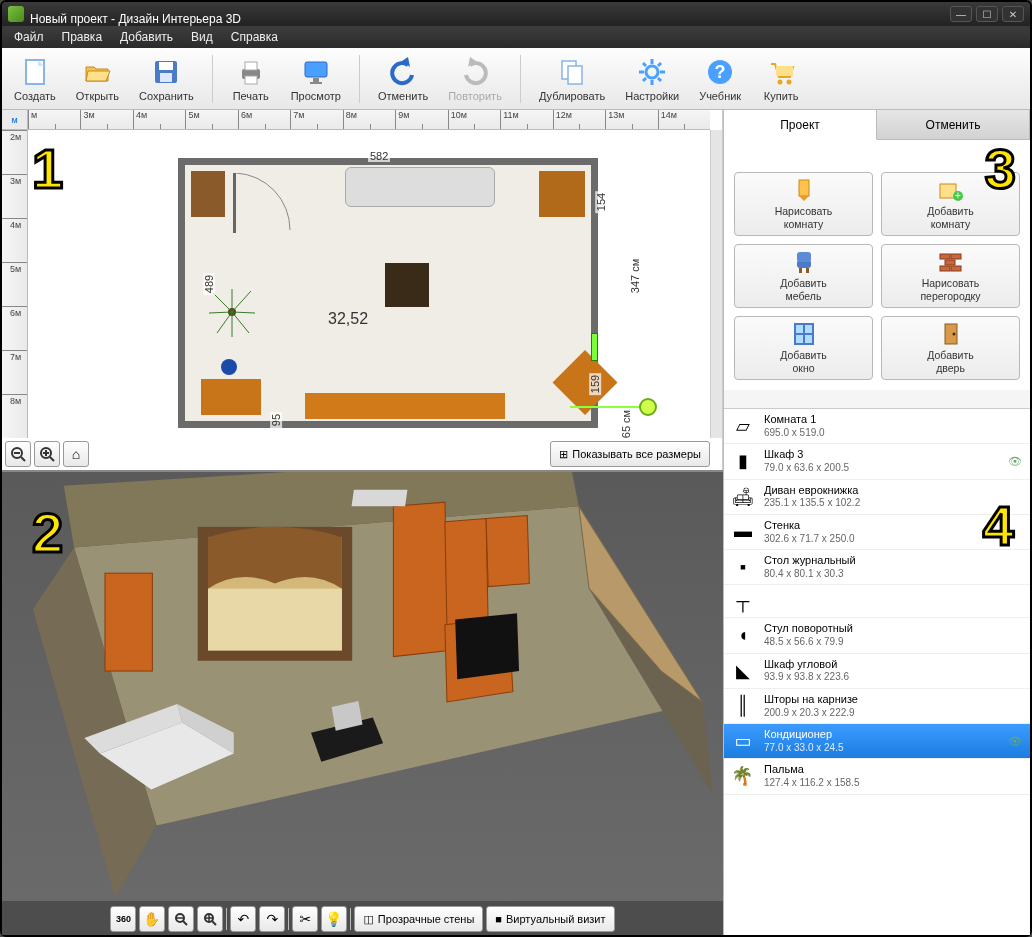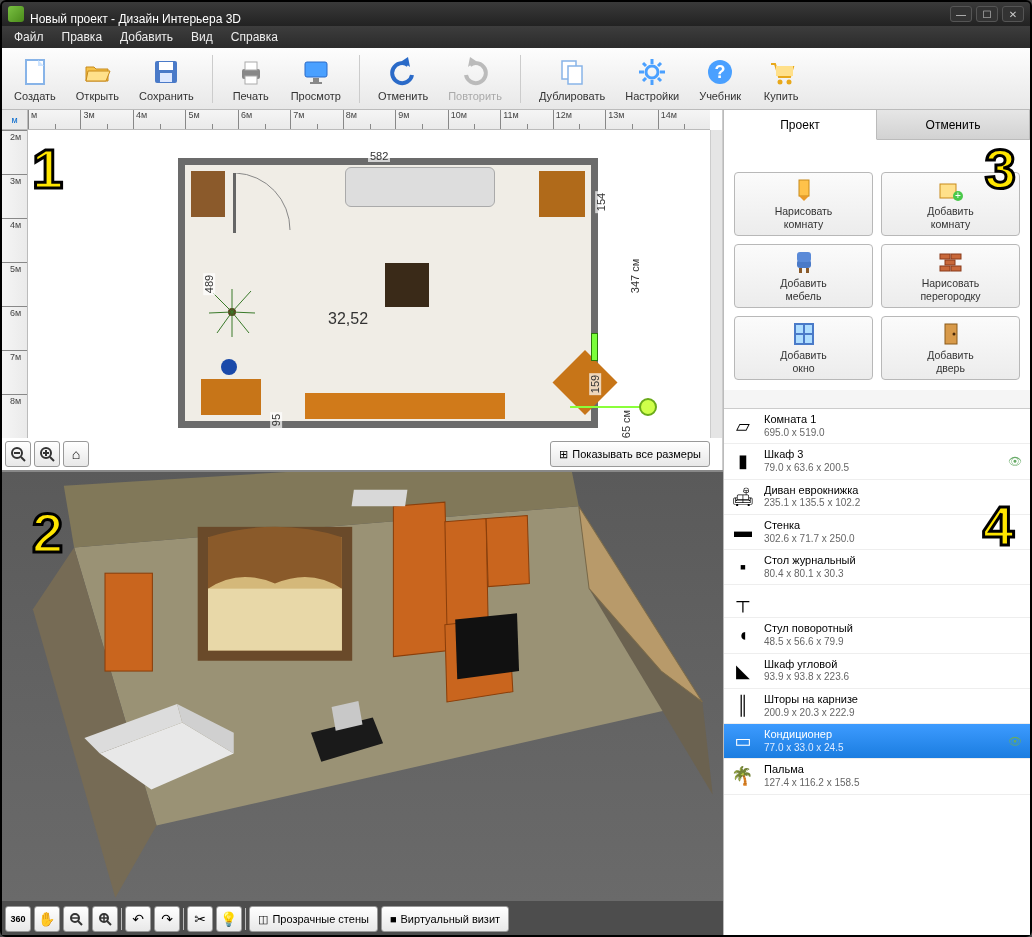--- a/index.html
+++ b/index.html
@@ -39,21 +39,21 @@
 .dim-label { position: absolute; font-size: 11px; color: #333; background: rgba(255,255,255,0.7); padding: 0 2px; }
 .area-label { position: absolute; left: 300px; top: 160px; font-size: 16px; color: #333; margin-top: 20px; }
 .furn { position: absolute; }
 
 .plan-ctrls { position: absolute; bottom: 3px; left: 3px; display: flex; gap: 3px; }
 .plan-ctrls .sq-btn, .ctrl-btn { width: 26px; height: 26px; border: 1px solid #999; border-radius: 3px; background: linear-gradient(#fff,#e8e8e8); display: flex; align-items: center; justify-content: center; cursor: pointer; font-size: 14px; }
 .sizes-btn { position: absolute; bottom: 3px; right: 12px; height: 26px; border: 1px solid #999; border-radius: 3px; background: linear-gradient(#fff,#e8e8e8); padding: 0 8px; display: flex; align-items: center; gap: 4px; cursor: pointer; font-size: 11px; }
 
 .view-3d { flex: 1; background: #4d4d4d; position: relative; border-top: 2px solid #888; }
 .view-3d-canvas { position: absolute; inset: 0 0 34px 0; background: linear-gradient(#5a5a5a 0%,#646464 60%,#6a6a6a 100%); overflow: hidden; }
-.view-3d-ctrls { position: absolute; bottom: 3px; left: 3px; right: 3px; display: flex; gap: 3px; align-items: center; }
+.view-3d-ctrls { position: absolute; bottom: 3px; left: 3px; right: 3px; display: flex; gap: 3px; align-items: center; justify-content: center; }
 .wide-btn { height: 26px; border: 1px solid #999; border-radius: 3px; background: linear-gradient(#fff,#e8e8e8); padding: 0 8px; display: flex; align-items: center; gap: 4px; cursor: pointer; font-size: 11px; }
 
 .right-col { width: 307px; background: #f5f5f5; display: flex; flex-direction: column; border-left: 1px solid #bbb; }
 .tabs { height: 30px; display: flex; background: linear-gradient(#e4e4e4,#d2d2d2); border-bottom: 1px solid #bbb; }
 .tab { flex: 1; border-right: 1px solid #bbb; display: flex; align-items: center; justify-content: center; font-size: 12px; cursor: pointer; background: linear-gradient(#e6e6e6,#d2d2d2); }
 .tab.active { background: #fff; border-bottom: 1px solid #fff; margin-bottom: -1px; }
 
 .project-panel { padding: 10px; background: #fff; }
 .action-grid { display: grid; grid-template-columns: 1fr 1fr; gap: 8px; margin-top: 22px; }
 .action-btn { height: 64px; border: 1px solid #b8b8b8; border-radius: 4px; background: linear-gradient(#fbfbfb,#ececec); display: flex; flex-direction: column; align-items: center; justify-content: center; gap: 3px; cursor: pointer; font-size: 10.5px; color: #333; text-align: center; line-height: 1.15; }

